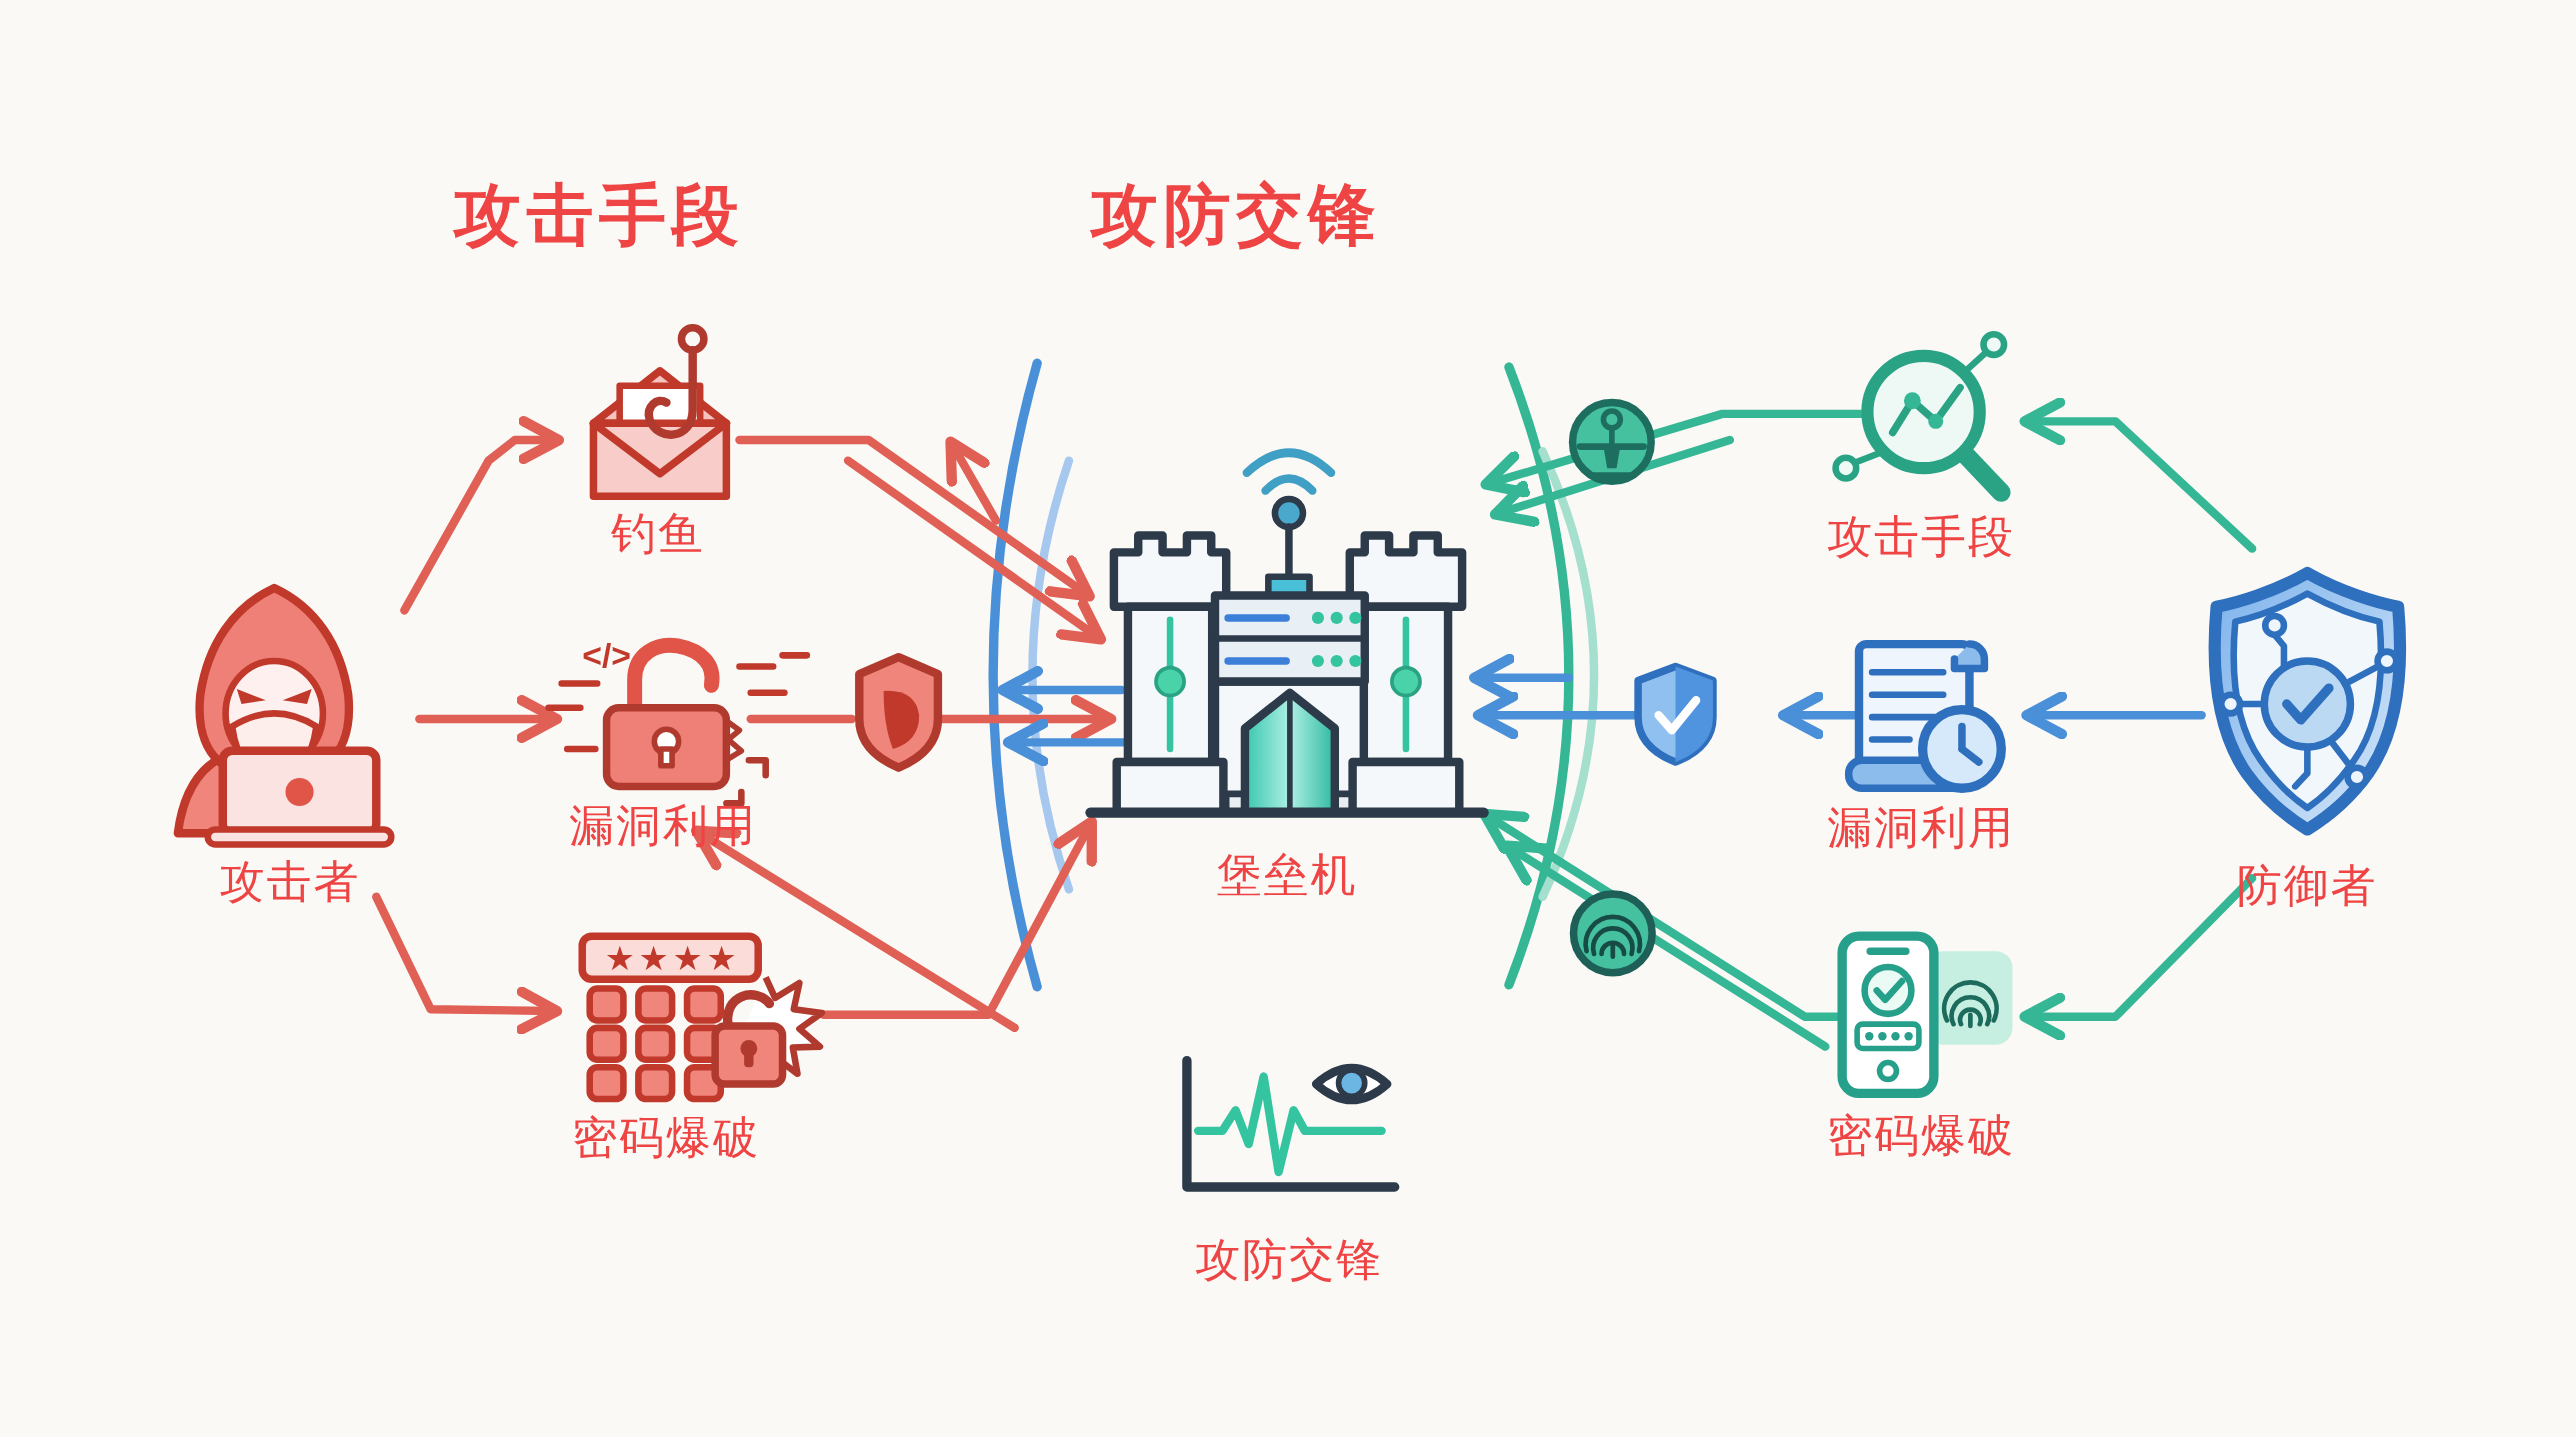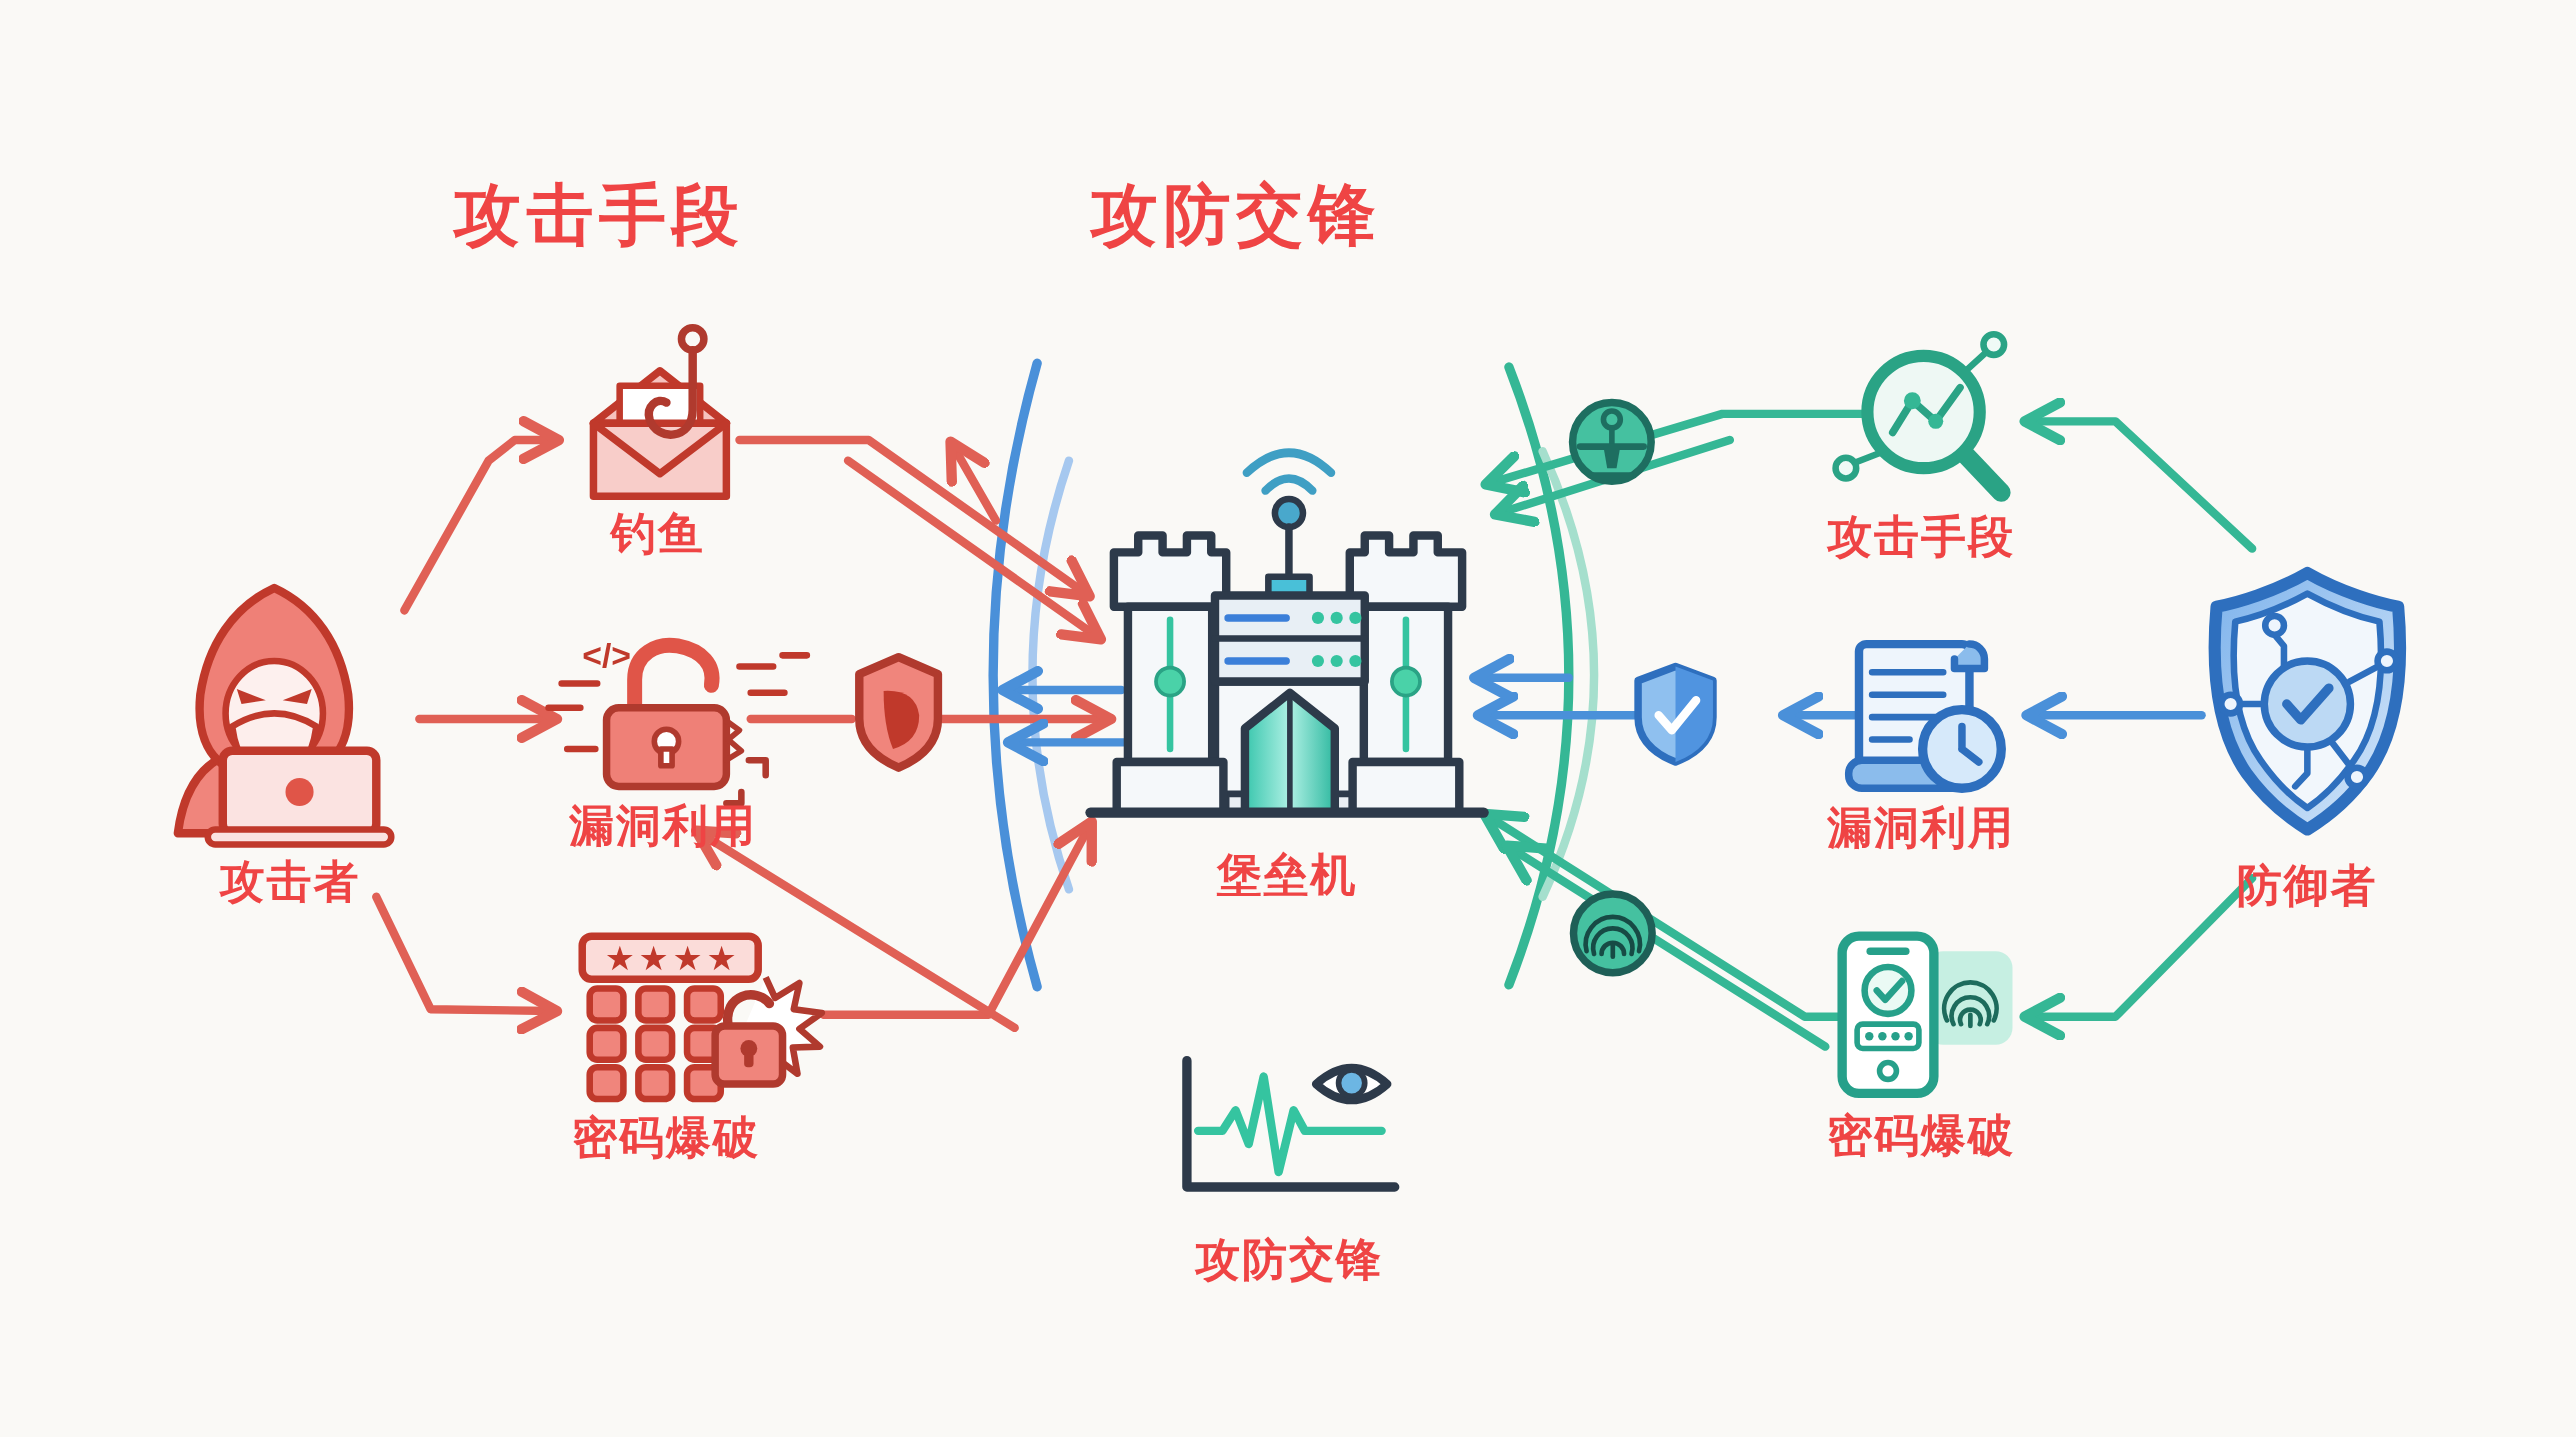--- a/index.html
+++ b/index.html
@@ -3,21 +3,21 @@
 <meta charset="utf-8">
 <style>
   html,body{margin:0;padding:0;}
   body{width:2576px;height:1438px;overflow:hidden;
        font-family:"Liberation Sans","DejaVu Sans",sans-serif;}
   .canvas{position:relative;width:2576px;height:1438px;background:#faf9f6;}
   svg.layer{position:absolute;left:0;top:0;}
   .lbl{position:absolute;transform:translateX(-50%);white-space:nowrap;
        color:#ef4444;font-weight:700;}
   .title{font-size:67px;letter-spacing:5.6px;}
-  .caption{font-size:45px;font-weight:700;letter-spacing:1.9px;}
+  .caption{font-size:45px;font-weight:400;letter-spacing:1.9px;}
 </style>
 </head>
 <body>
 
 <div class="canvas">
 
 <svg class="layer" width="2576" height="1438" viewBox="0 0 2752 1536">
   <defs>
     <marker id="mr" viewBox="0 0 10 10" refX="7.5" refY="5" markerWidth="5.6" markerHeight="5.6" orient="auto-start-reverse">
       <path d="M1,1 L8.5,5 L1,9" fill="none" stroke="#e06055" stroke-width="2.2" stroke-linecap="round" stroke-linejoin="round"></path>

